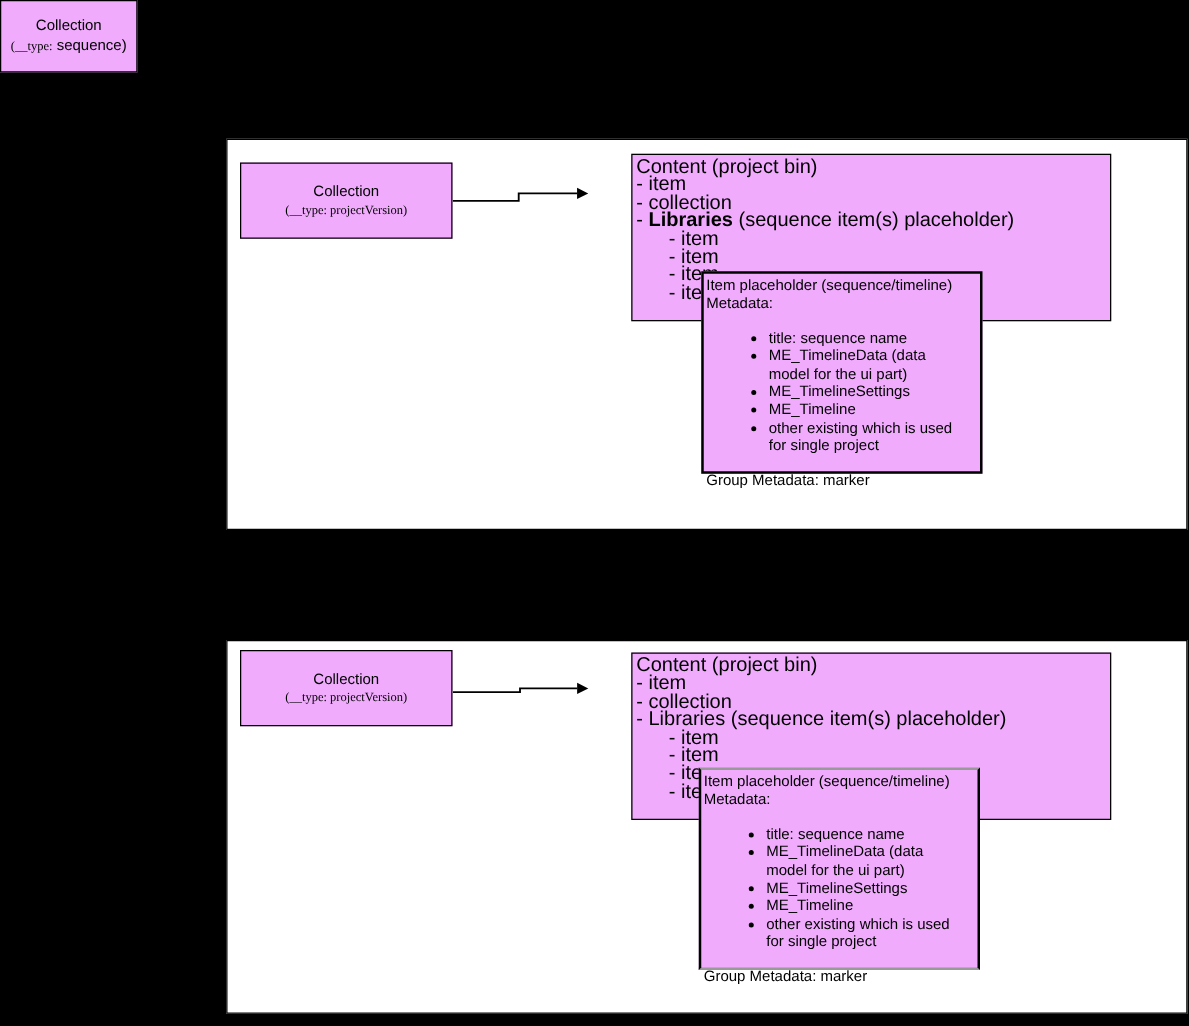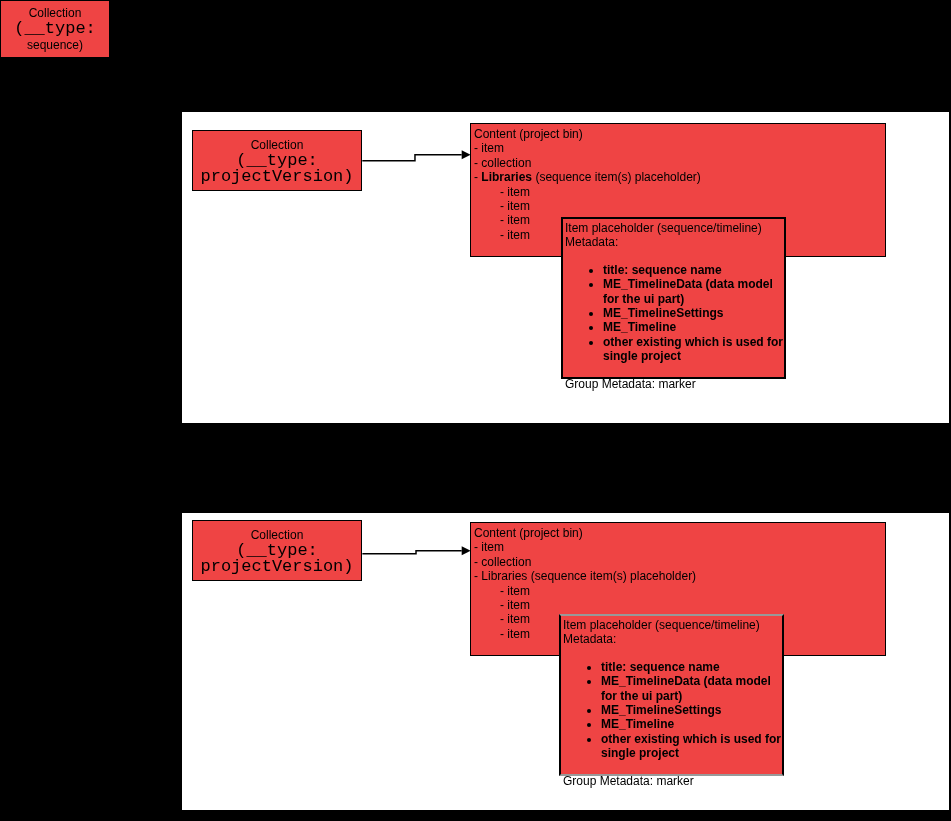--- a/index.html
+++ b/index.html
@@ -6,67 +6,68 @@
   body {
     width:951px; height:821px;
     background:#000;
     font-family:"Liberation Sans", sans-serif;
     color:#000;
     position:relative;
     overflow:hidden;
   }
   .canvas { position:absolute; inset:0; }
 
-  .box { background:#ef4444; border:1px solid #000; box-sizing:border-box; position:absolute; }
+  .box { background:#f0abfc; border:1px solid #000; box-sizing:border-box; position:absolute; }
 
   
   .project-box {
     left:0; top:0; width:110px; height:58px;
     display:flex; flex-direction:column; align-items:center; justify-content:center;
     font-size:12px; line-height:16px; text-align:center;
   }
-  .mono { font-family:Liberation Mono, monospace; font-size:17px; }
+  .mono { font-family:Liberation Serif, serif; font-size:10px; }
 
   
   .panel {
     position:absolute; background:#fff; border:1px solid #000; box-sizing:border-box;
   }
   .panel1 { left:181px; top:111px; width:769px; height:313px; }
   .panel2 { left:181px; top:512px; width:769px; height:299px; }
 
   .collection-box {
     width:170px; height:61px;
     display:flex; flex-direction:column; align-items:center; justify-content:center;
     font-size:12px; line-height:16px; text-align:center;
     z-index:1;
   }
   .panel1 .collection-box { left:10px; top:18px; }
   .panel2 .collection-box { left:10px; top:7px; }
 
   .content-box {
-    width:416px; height:134px;
-    font-size:12px; line-height:14.4px;
+    width:384px; height:134px;
+    font-size:16px; line-height:14.4px;
     padding:3px 0 0 3px;
     z-index:1;
+    margin-left:35px;
   }
   .panel1 .content-box { left:288px; top:11px; }
   .panel2 .content-box { left:288px; top:9px; }
   .content-box .indent { padding-left:26px; }
   .bold { font-weight:bold; }
 
   .meta-box {
     width:225px; height:162px;
     border:2px solid #000;
     font-size:12px; line-height:14.4px;
     padding:2px 0 0 2px;
     z-index:2;
   }
   .panel1 .meta-box { left:379px; top:105px; }
   .panel2 .meta-box { left:377px; top:101px; border-top-color:#999999; border-bottom-color:#999999; }
-  .meta-box ul { margin:13px 0; padding-left:38px;font-weight:bold; }
+  .meta-box ul { margin:13px 12px; padding-left:38px; }
   .meta-box li { line-height:14.4px; }
 
   .arrow-svg { position:absolute; left:0; top:0; width:100%; height:100%; z-index:3; pointer-events:none; }
 </style>
 </head>
 <body>
 
 <div class="canvas">
 
   <div class="box project-box">

